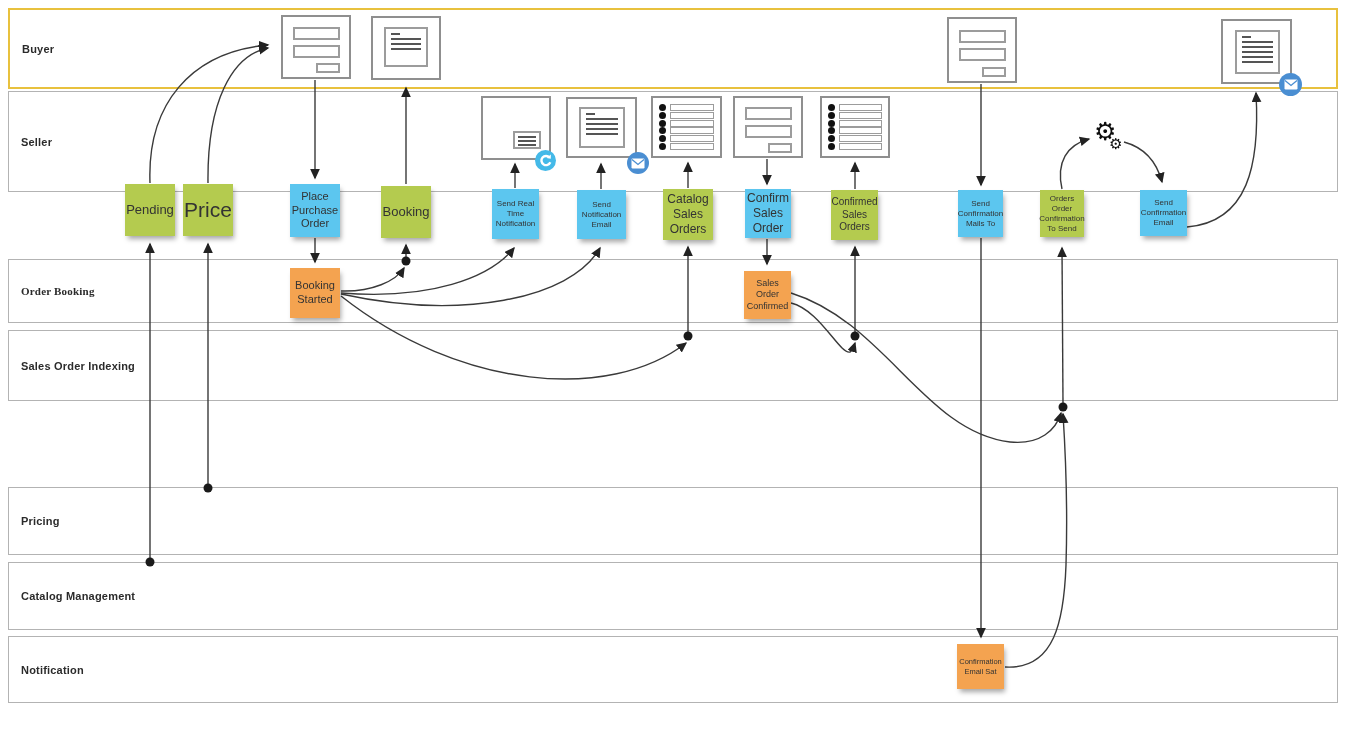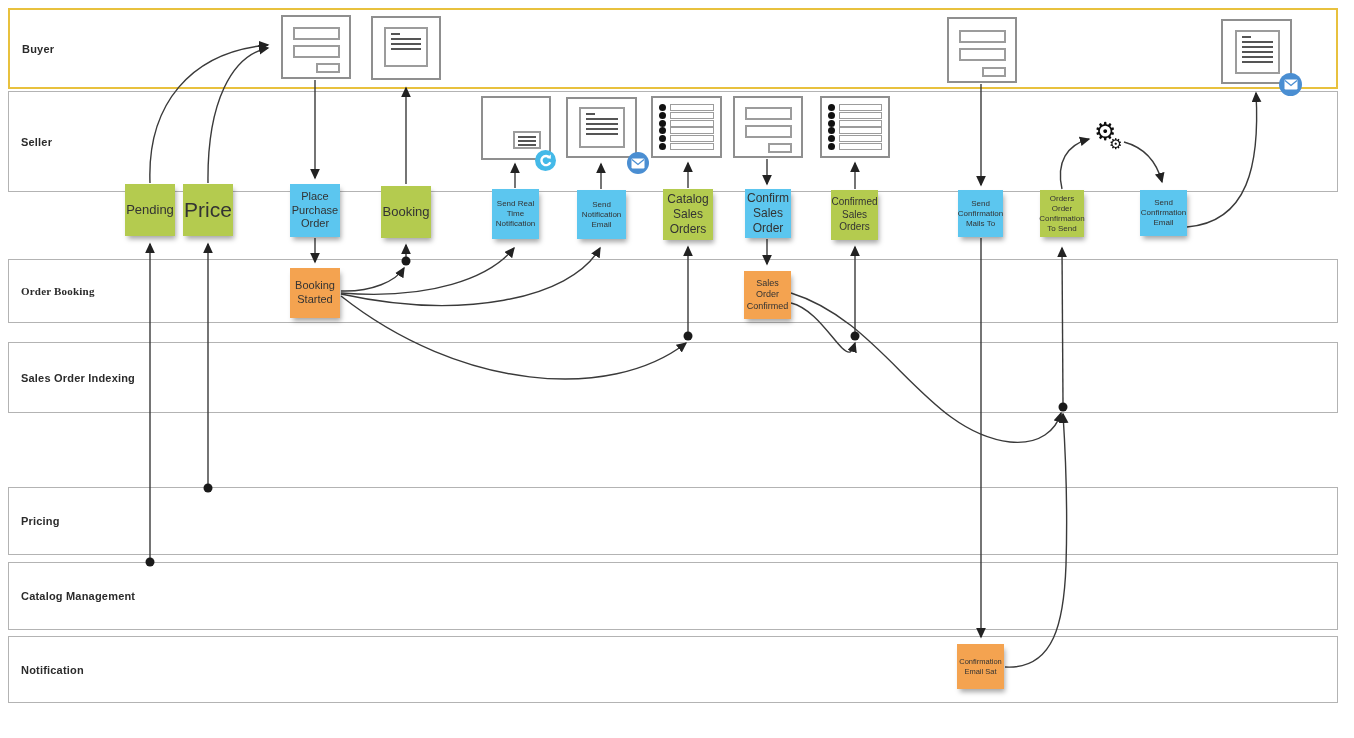--- a/index.html
+++ b/index.html
@@ -33,21 +33,21 @@
 
   <div class="lane accent" style="left:8px;top:8px;width:1330px;height:81px;">
     <span class="lane-label">Buyer</span>
   </div>
   <div class="lane" style="left:8px;top:91px;width:1330px;height:101px;">
     <span class="lane-label">Seller</span>
   </div>
   <div class="lane" style="left:8px;top:259px;width:1330px;height:64px;font-family:Liberation Serif, serif;">
     <span class="lane-label">Order Booking</span>
   </div>
-  <div class="lane" style="left:8px;top:330px;width:1330px;height:71px;margin-top:12px;">
+  <div class="lane" style="left:8px;top:330px;width:1330px;height:71px;">
     <span class="lane-label">Sales Order Indexing</span>
   </div>
   <div class="lane" style="left:8px;top:487px;width:1330px;height:68px;">
     <span class="lane-label">Pricing</span>
   </div>
   <div class="lane" style="left:8px;top:562px;width:1330px;height:68px;">
     <span class="lane-label">Catalog Management</span>
   </div>
   <div class="lane" style="left:8px;top:636px;width:1330px;height:67px;">
     <span class="lane-label">Notification</span>

